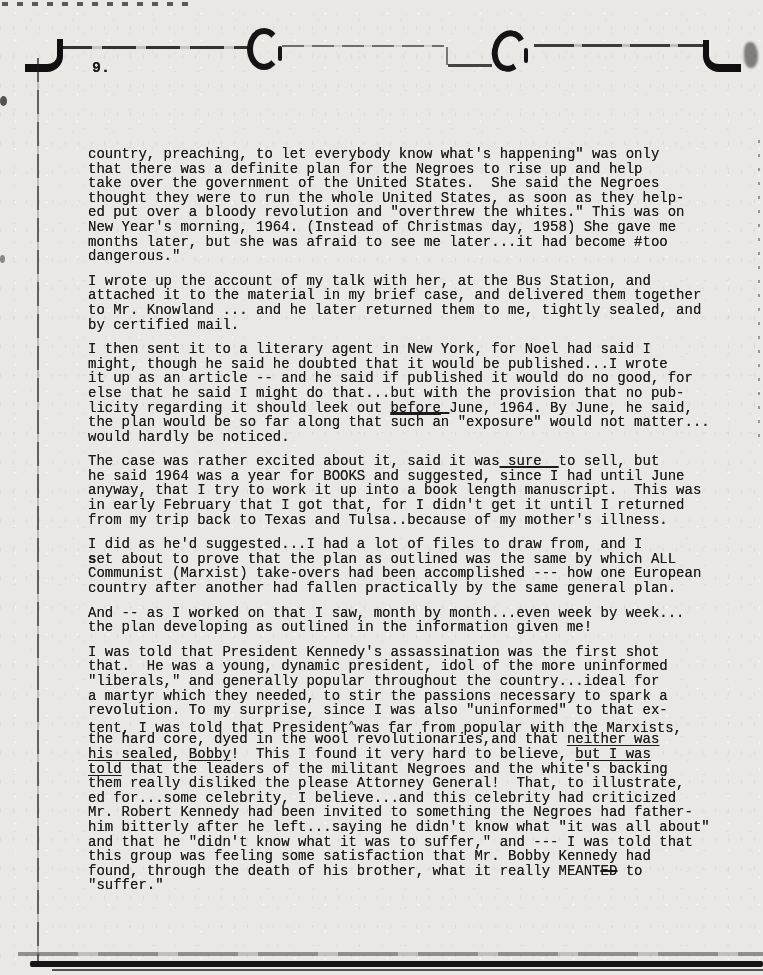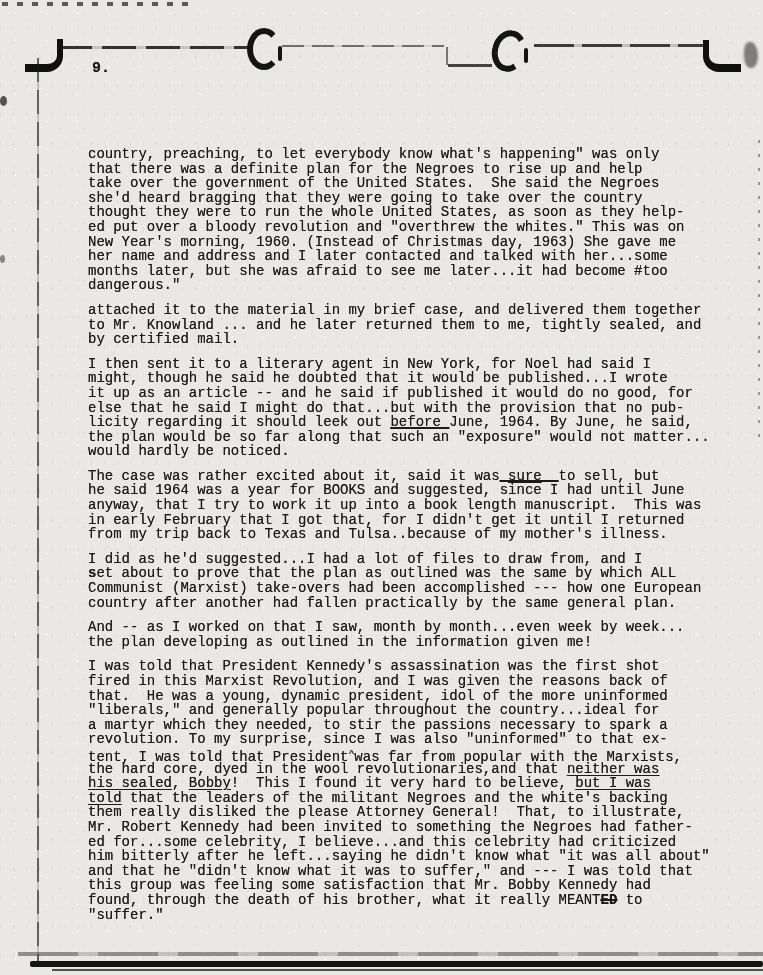--- a/index.html
+++ b/index.html
@@ -56,21 +56,21 @@
   
   .page-number{position:absolute;left:92px;top:60px;font-size:15px;font-weight:bold;
     text-shadow:0 0 .5px rgba(27,27,27,.8);}
   .doc-text{position:absolute;left:88px;top:147px;font-size:14px;
     text-shadow:0 0 .5px rgba(27,27,27,.75);}
   .paragraph{margin:0 16px 10px 0;}
   .line{white-space:pre;line-height:14.6px;height:14.6px;}
   .seg{text-decoration-thickness:1.5px;text-underline-offset:2px;}
   .seg.u{text-decoration-line:underline;text-decoration:underline;}
   .seg.o{text-decoration-line:overline;}
-  .seg.st{text-decoration-line:line-through;font-weight:bold;}
+  .seg.st{text-decoration-line:line-through;}
   .seg.b{font-weight:bold;}
   .seg.sup{font-size:.7em;vertical-align:.5em;}
 </style>
 </head>
 <body>
 
 <div class="page">
 
   <div class="top-dots"></div>
   <div class="torn-line-a"></div>
@@ -93,29 +93,28 @@
   <div class="bottom-bar"></div>
   <div class="bottom-thin"></div>
 
   <div class="page-number">9.</div>
 
   <div class="doc-text">
       <div class="paragraph">
         <div class="line"><span class="seg">country, preaching, to let everybody know what's happening" was only</span></div>
         <div class="line"><span class="seg">that there was a definite plan for the Negroes to rise up and help</span></div>
         <div class="line"><span class="seg">take over the government of the United States.  She said the Negroes</span></div>
-        <div class="line"><span class="seg">she'd heard bragging that they were going to take over the country</span></div>
         <div class="line"><span class="seg">thought they were to run the whole United States, as soon as they help-</span></div>
         <div class="line"><span class="seg">ed put over a bloody revolution and "overthrew the whites." This was on</span></div>
-        <div class="line"><span class="seg">New Year's morning, 1960. (Instead of Christmas day, 1963) She gave me</span></div>
-        <div class="line"><span class="seg">her name and address and I later contacted and talked with her...some</span></div>
+        <div class="line"><span class="seg">New Year's morning, 1964. (Instead of Christmas day, 1958) She gave me</span></div>
         <div class="line"><span class="seg">months later, but she was afraid to see me later...it had become #too</span></div>
         <div class="line"><span class="seg">dangerous."</span></div>
       </div>
       <div class="paragraph">
+        <div class="line"><span class="seg">I wrote up the account of my talk with her, at the Bus Station, and</span></div>
         <div class="line"><span class="seg">attached it to the material in my brief case, and delivered them together</span></div>
         <div class="line"><span class="seg">to Mr. Knowland ... and he later returned them to me, tightly sealed, and</span></div>
         <div class="line"><span class="seg">by certified mail.</span></div>
       </div>
       <div class="paragraph">
         <div class="line"><span class="seg">I then sent it to a literary agent in New York, for Noel had said I</span></div>
         <div class="line"><span class="seg">might, though he said he doubted that it would be published...I wrote</span></div>
         <div class="line"><span class="seg">it up as an article -- and he said if published it would do no good, for</span></div>
         <div class="line"><span class="seg">else that he said I might do that...but with the provision that no pub-</span></div>
         <div class="line"><span class="seg">licity regarding it should leek out </span><span class="seg u">before</span><span class="seg"> June, 1964. By June, he said,</span></div>
@@ -134,32 +133,31 @@
         <div class="line"><span class="seg b">s</span><span class="seg">et about to prove that the plan as outlined was the same by which ALL</span></div>
         <div class="line"><span class="seg">Communist (Marxist) take-overs had been accomplished --- how one European</span></div>
         <div class="line"><span class="seg">country after another had fallen practically by the same general plan.</span></div>
       </div>
       <div class="paragraph">
         <div class="line"><span class="seg">And -- as I worked on that I saw, month by month...even week by week...</span></div>
         <div class="line"><span class="seg">the plan developing as outlined in the information given me!</span></div>
       </div>
       <div class="paragraph">
         <div class="line"><span class="seg">I was told that President Kennedy's assassination was the first shot</span></div>
-        <div class="line"><span class="seg">fired in this Marxist Revolution, and I was given the reasons back of</span></div>
         <div class="line"><span class="seg">that.  He was a young, dynamic president, idol of the more uninformed</span></div>
         <div class="line"><span class="seg">"liberals," and generally popular throughout the country...ideal for</span></div>
         <div class="line"><span class="seg">a martyr which they needed, to stir the passions necessary to spark a</span></div>
         <div class="line"><span class="seg">revolution. To my surprise, since I was also "uninformed" to that ex-</span></div>
         <div class="line"><span class="seg">tent, I was told that President</span><span class="seg sup">^</span><span class="seg">was far from popular with the Marxists,</span></div>
         <div class="line"><span class="seg">the hard core, dyed in the wool revolutionaries,and that </span><span class="seg u">neither was</span></div>
         <div class="line"><span class="seg u">his sealed</span><span class="seg">, </span><span class="seg u">Bobby</span><span class="seg">!  This I found it very hard to believe, </span><span class="seg u">but I was</span></div>
         <div class="line"><span class="seg u">told</span><span class="seg"> that the leaders of the militant Negroes and the white's backing</span></div>
         <div class="line"><span class="seg">them really disliked the please Attorney General!  That, to illustrate,</span></div>
+        <div class="line"><span class="seg">ed for...some celebrity, I believe...and this celebrity had criticized</span></div>
         <div class="line"><span class="seg">Mr. Robert Kennedy had been invited to something the Negroes had father-</span></div>
-        <div class="line"><span class="seg">ed for...some celebrity, I believe...and this celebrity had criticized</span></div>
         <div class="line"><span class="seg">him bitterly after he left...saying he didn't know what "it was all about"</span></div>
         <div class="line"><span class="seg">and that he "didn't know what it was to suffer," and --- I was told that</span></div>
         <div class="line"><span class="seg">this group was feeling some satisfaction that Mr. Bobby Kennedy had</span></div>
         <div class="line"><span class="seg">found, through the death of his brother, what it really MEANT</span><span class="seg st">ED</span><span class="seg"> to</span></div>
         <div class="line"><span class="seg">"suffer."</span></div>
       </div>
     </div>
 
 </div>
 

